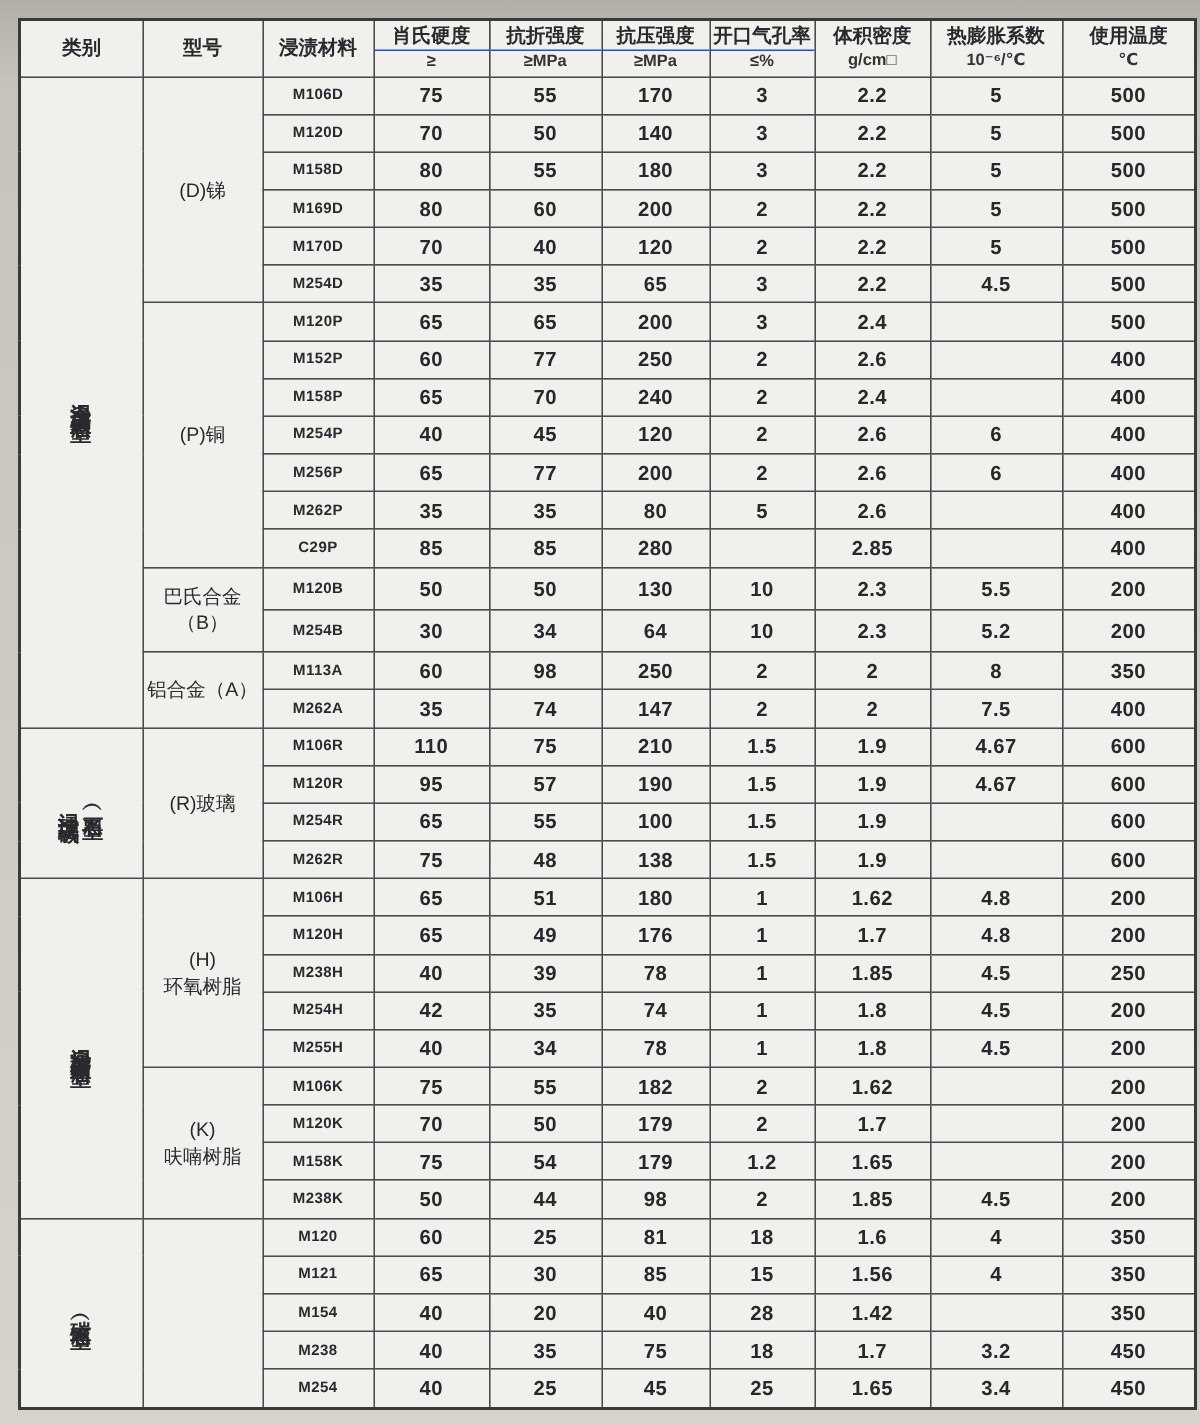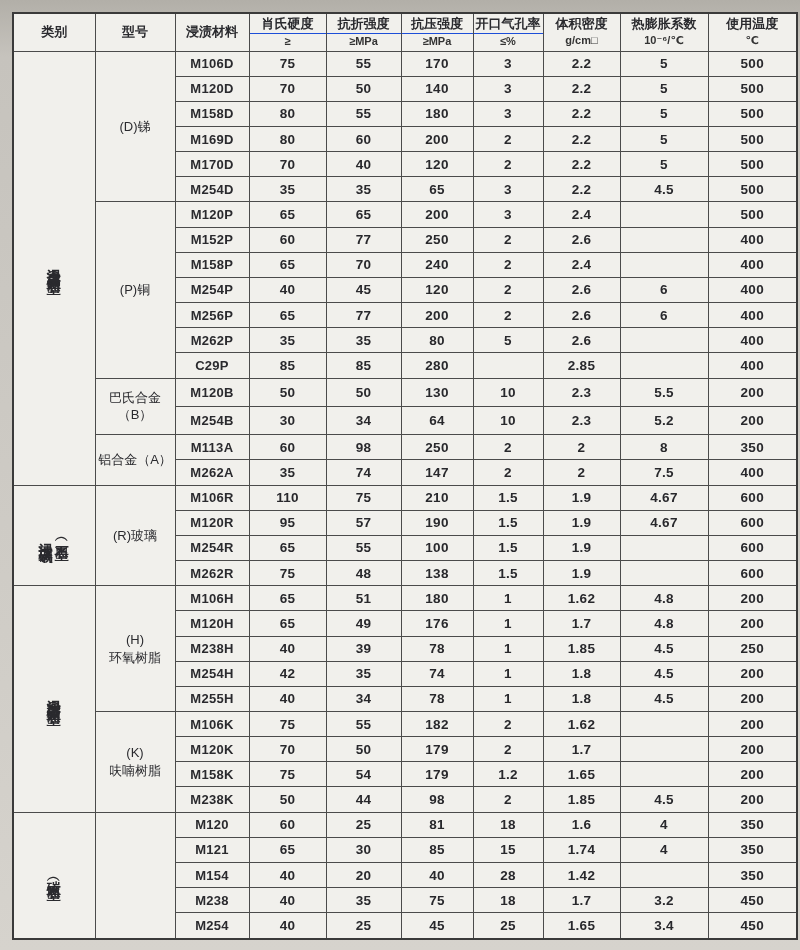--- a/index.html
+++ b/index.html
@@ -28,21 +28,21 @@
   .cat-text{
     display:inline-block;
     writing-mode:vertical-lr;text-orientation:upright;
     white-space:pre-line;
     font-size:14px;font-weight:bold;letter-spacing:2px;line-height:1.15;
   }
   td.impregnant-cell{
     font-size:13px;font-weight:normal;white-space:pre-line;line-height:1.35;
     padding:0 2px;
   }
-  td.model-cell{font-size:13px;font-weight:bold;letter-spacing:.3px;}
+  td.model-cell{font-size:10px;font-weight:bold;letter-spacing:.3px;}
   td.num-cell{font-size:13.5px;font-weight:bold;letter-spacing:.3px;color:#28282c;}
 </style>
 </head>
 <body>
 
 <table class="spec">
   <colgroup>
     <col style="width:82px">
       <col style="width:80px">
       <col style="width:74px">
@@ -415,21 +415,21 @@
         <td class="num-cell">1.6</td>
         <td class="num-cell">4</td>
         <td class="num-cell">350</td>
       </tr>
       <tr>
         <td class="model-cell">M121</td>
         <td class="num-cell">65</td>
         <td class="num-cell">30</td>
         <td class="num-cell">85</td>
         <td class="num-cell">15</td>
-        <td class="num-cell">1.74</td>
+        <td class="num-cell">1.56</td>
         <td class="num-cell">4</td>
         <td class="num-cell">350</td>
       </tr>
       <tr>
         <td class="model-cell">M154</td>
         <td class="num-cell">40</td>
         <td class="num-cell">20</td>
         <td class="num-cell">40</td>
         <td class="num-cell">28</td>
         <td class="num-cell">1.42</td>

